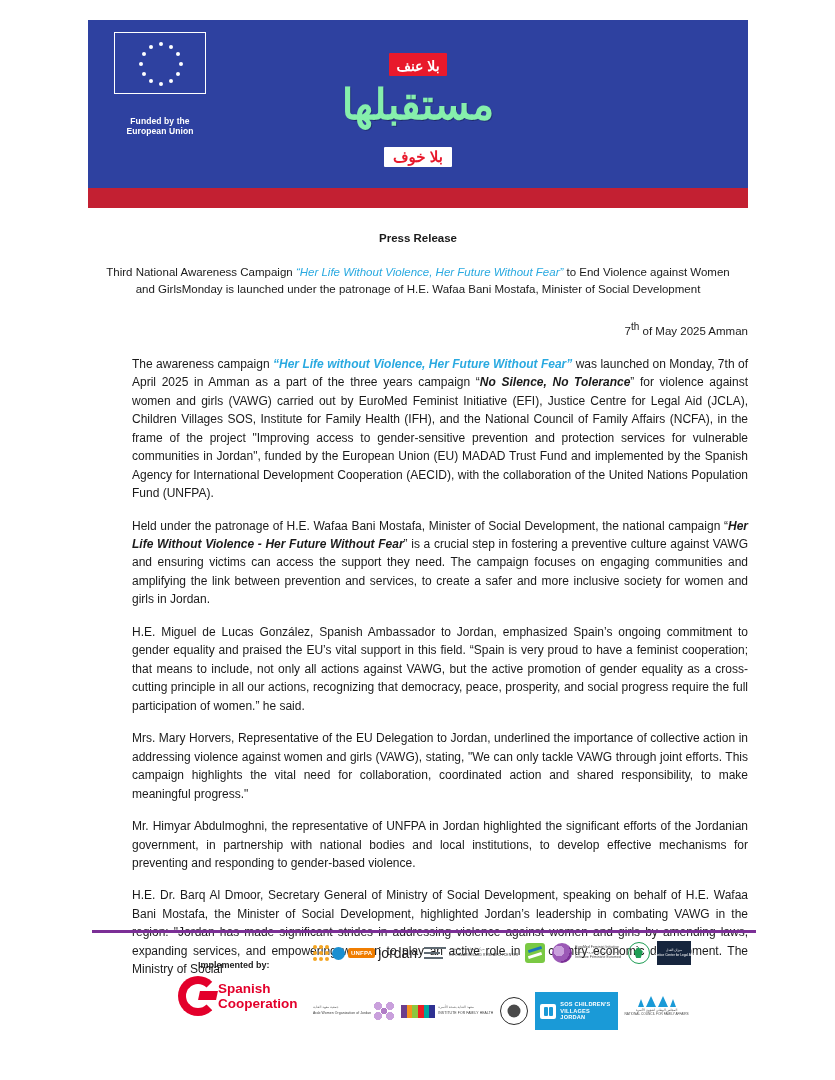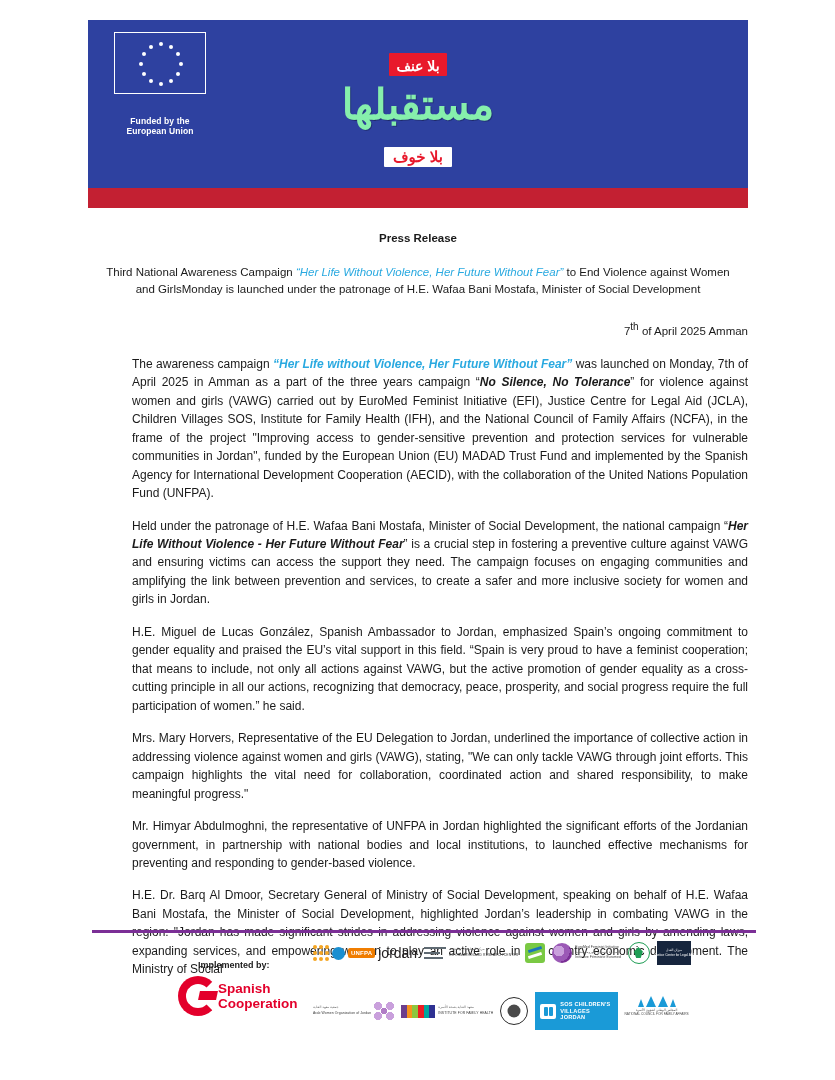--- a/index.html
+++ b/index.html
@@ -552,31 +552,31 @@
     </div>
     <div class="banner-redbar"></div>
   </div>
 
   <div class="doc-body">
 
     <div class="press-release-label">Press Release</div>
 
     <div class="headline"><span>Third National Awareness Campaign </span><span class="hl-cyan">“Her Life Without Violence, Her Future Without Fear”</span><span> to End Violence against Women and GirlsMonday is launched under the patronage of H.E. Wafaa Bani Mostafa, Minister of Social Development</span></div>
 
-    <div class="dateline"><span>7</span><sup>th</sup><span> of April 2025 Amman</span></div>
+    <div class="dateline"><span>7</span><sup>th</sup><span> of May 2025 Amman</span></div>
 
     <p class="para"><span>The awareness campaign </span><span class="em-cyan">“Her Life without Violence, Her Future Without Fear”</span><span> was launched on Monday, 7th of April 2025 in Amman as a part of the three years campaign “</span><span class="em-bold-italic">No Silence, No Tolerance</span><span>” for violence against women and girls (VAWG) carried out  by EuroMed Feminist Initiative (EFI), Justice Centre for Legal Aid (JCLA), Children Villages SOS, Institute for Family Health (IFH), and the National Council of Family Affairs (NCFA), in the frame of the project "Improving access to gender-sensitive prevention and protection services for vulnerable communities in Jordan", funded by the European Union (EU) MADAD Trust Fund and implemented by the Spanish Agency for International Development Cooperation (AECID), with the collaboration of the United Nations Population Fund (UNFPA).</span></p>
 
     <p class="para"><span>Held under the patronage of H.E. Wafaa Bani Mostafa, Minister of Social Development, the national campaign “</span><span class="em-bold-italic">Her Life Without Violence - Her Future Without Fear</span><span>” is a crucial step in fostering a preventive culture against VAWG and ensuring victims can access the support they need. The campaign focuses on engaging communities and amplifying the link between prevention and services, to create a safer and more inclusive society for women and girls in Jordan.</span></p>
 
     <p class="para">H.E. Miguel de Lucas González, Spanish Ambassador to Jordan, emphasized Spain’s ongoing commitment to gender equality and praised the EU’s vital support in this field. “Spain is very proud to have a feminist cooperation; that means to include, not only all actions against VAWG, but the active promotion of gender equality as a cross-cutting principle in all our actions, recognizing that democracy, peace, prosperity, and social progress require the full participation of women.” he said.</p>
 
     <p class="para">Mrs. Mary Horvers, Representative of the EU Delegation to Jordan, underlined the importance of collective action in addressing violence against women and girls (VAWG), stating, "We can only tackle VAWG through joint efforts. This campaign highlights the vital need for collaboration, coordinated action and shared responsibility, to make meaningful progress."</p>
 
-    <p class="para">Mr. Himyar Abdulmoghni, the representative of UNFPA in Jordan highlighted the significant efforts of the Jordanian government, in partnership with national bodies and local institutions, to launched effective mechanisms for preventing and responding to gender-based violence.</p>
+    <p class="para">Mr. Himyar Abdulmoghni, the representative of UNFPA in Jordan highlighted the significant efforts of the Jordanian government, in partnership with national bodies and local institutions, to develop effective mechanisms for preventing and responding to gender-based violence.</p>
 
     <p class="para">H.E. Dr. Barq Al Dmoor, Secretary General of Ministry of Social Development, speaking on behalf of H.E. Wafaa Bani Mostafa, the Minister of Social Development, highlighted Jordan’s leadership in combating VAWG in the region: "Jordan has made significant strides in addressing violence against women and girls by amending laws, expanding services, and empowering women to play an active role in the country economic development. The Ministry of Social</p>
 
   </div>
 
   <div class="footer-rule"></div>
 
   <div class="footer">
 
     <div class="footer-left">

